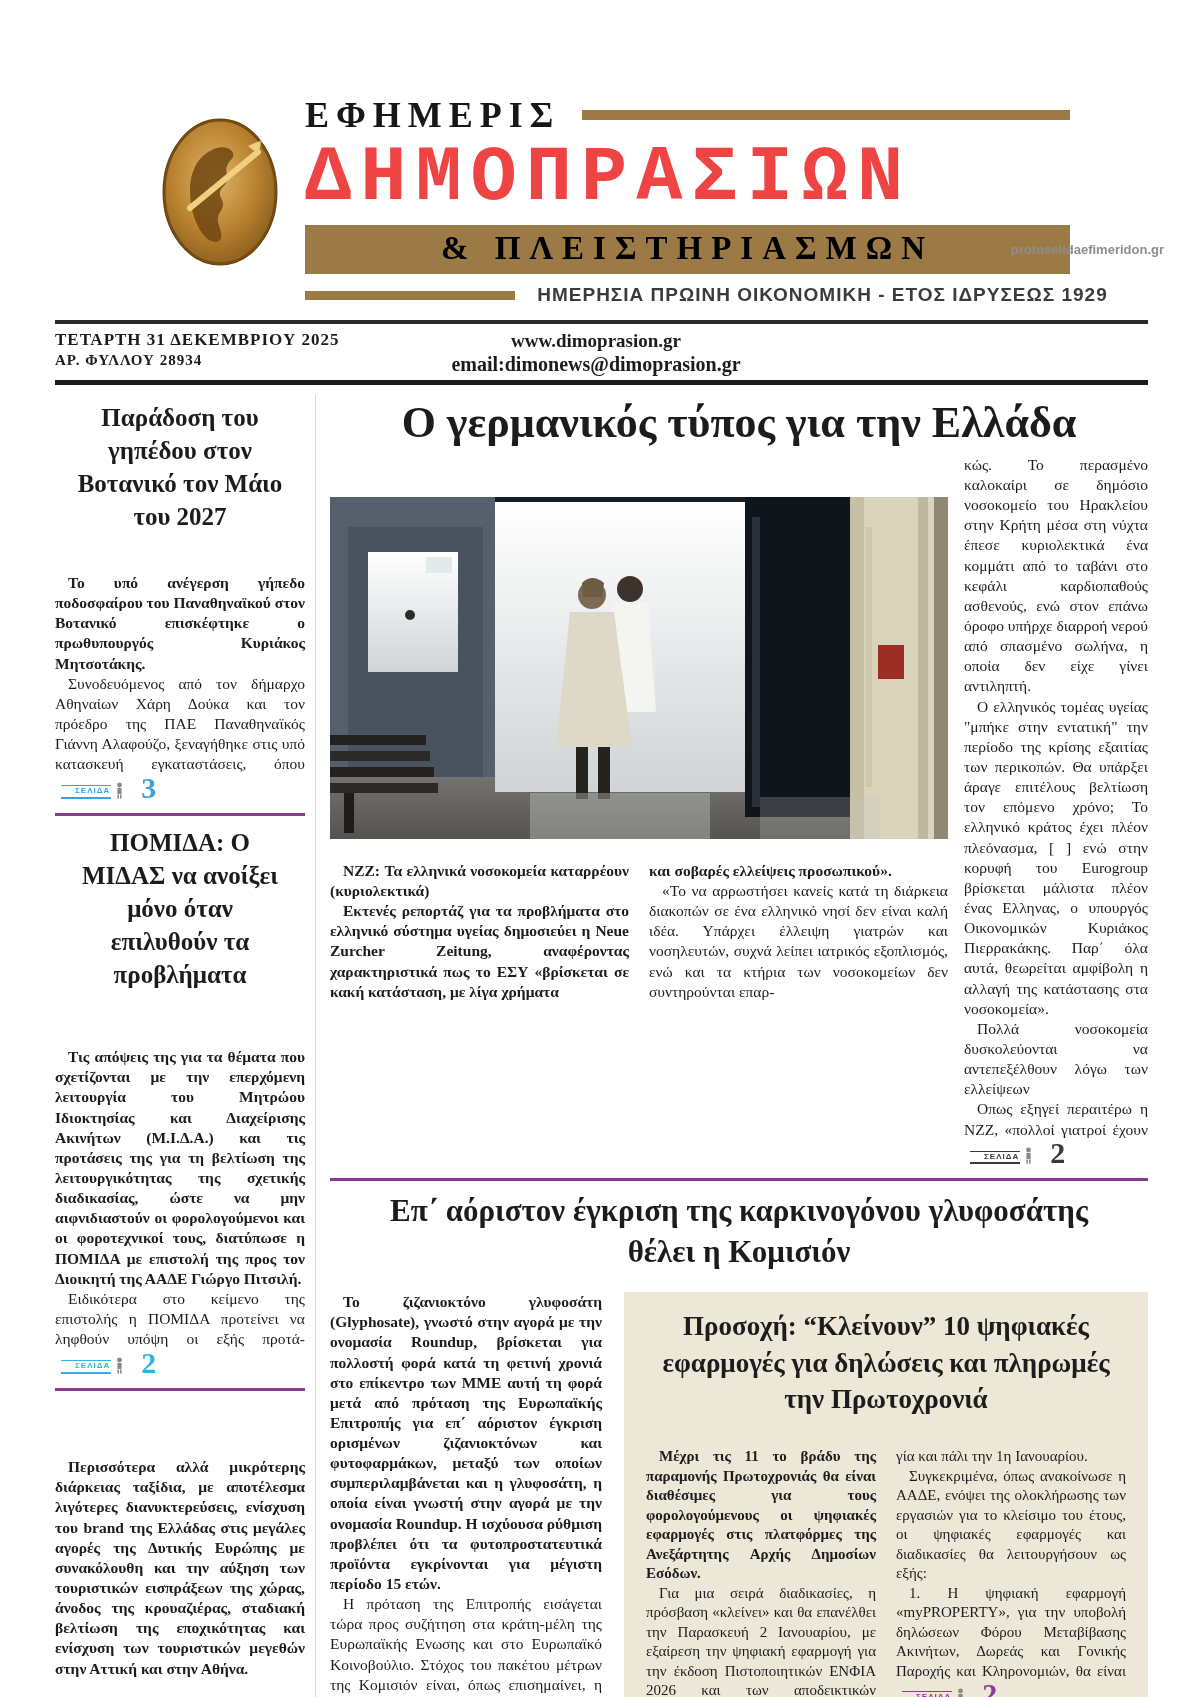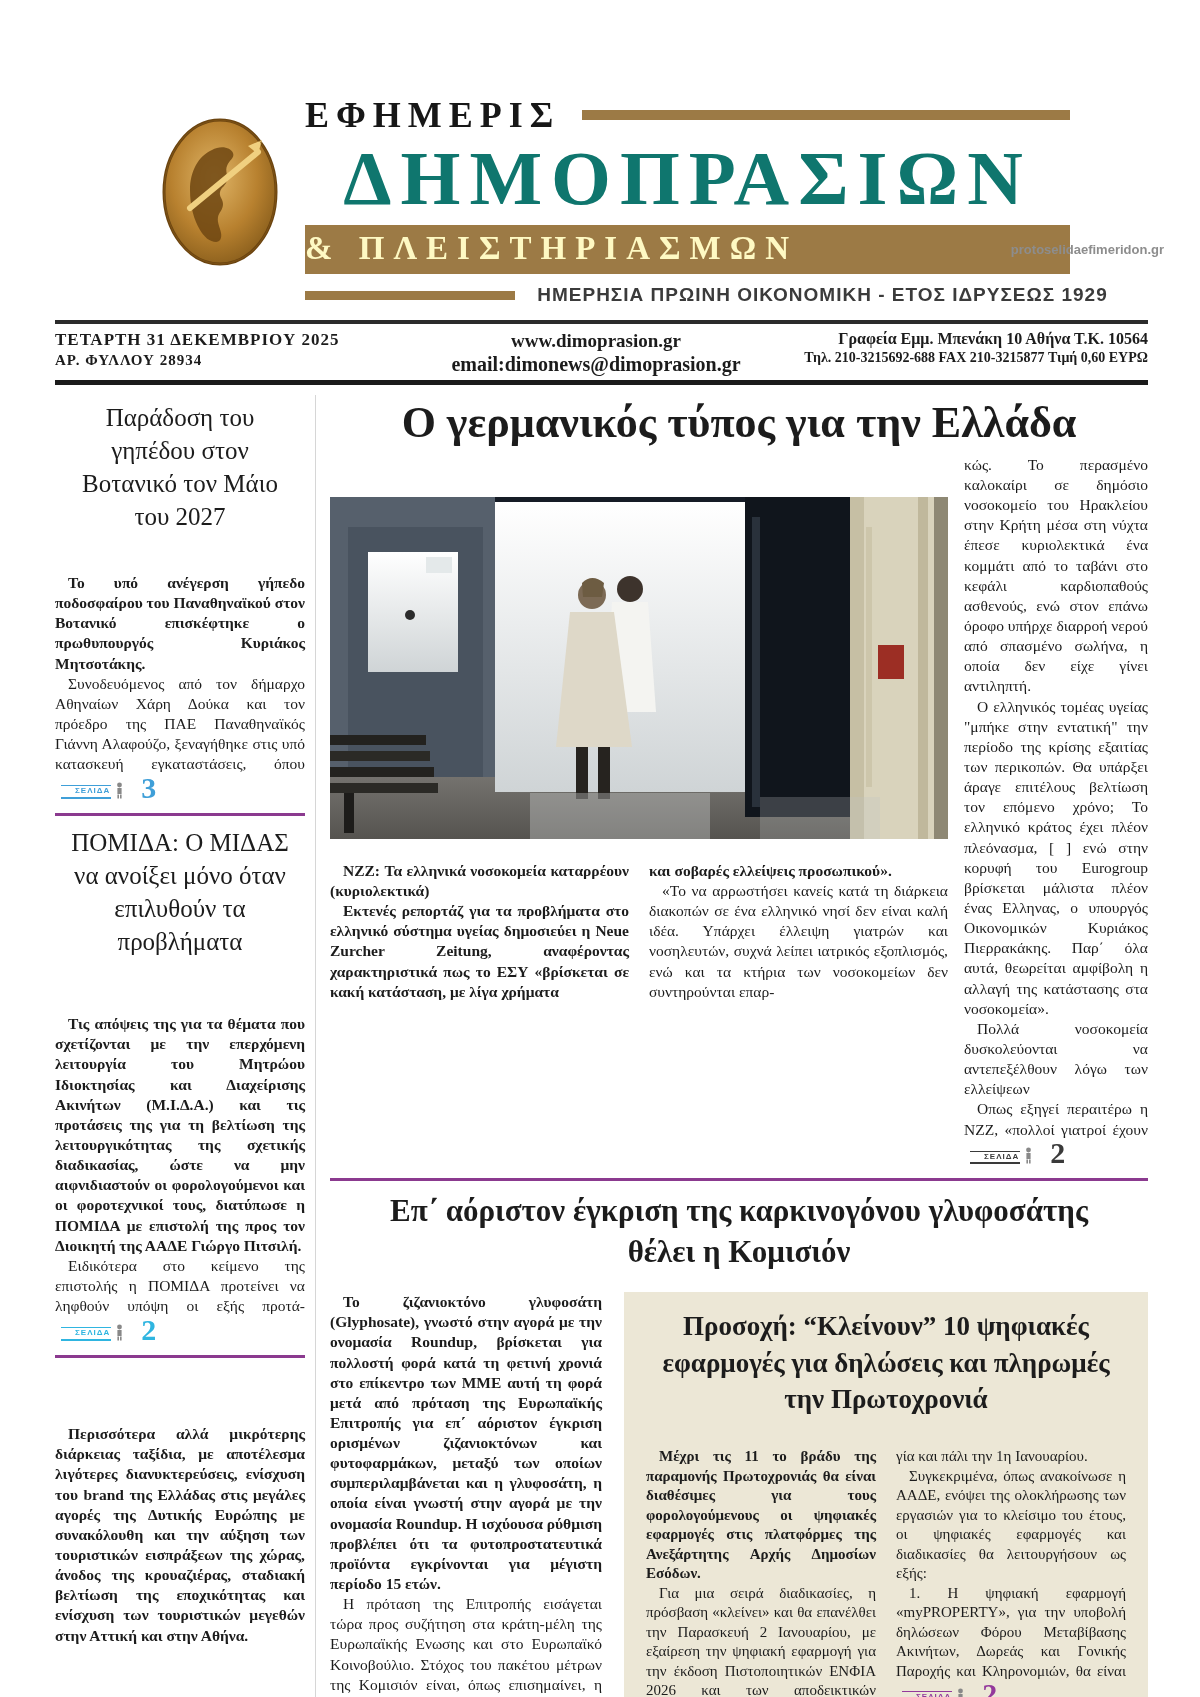--- a/index.html
+++ b/index.html
@@ -9,26 +9,26 @@
     font-family:"Liberation Serif","DejaVu Serif",serif;color:#1c1c1c;
   }
   
   .masthead{position:relative;padding-top:70px;margin-top:24px;}
   .coin{position:absolute;left:150px;top:88px;width:140px;height:160px;}
   .mast-center{margin:0 130px 0 305px;}
   .kicker-row{display:flex;align-items:center;}
   .kicker{font-size:36px;font-weight:bold;letter-spacing:7px;color:#171717;}
   .kicker-bar{flex:1;height:10px;margin-left:22px;}
   .mast-title{
-    font-family:Liberation Serif, serif;
+    font-family:Liberation Mono, monospace;
     font-size:77px;font-weight:bold;letter-spacing:9px;line-height:1;
-    color:#0f766e;margin-top:4px;white-space:nowrap;text-align:center;
+    color:#ef4444;margin-top:4px;white-space:nowrap;
   }
   .mast-subtitle{
-    margin-top:8px;color:#fef9c3;
+    margin-top:8px;color:#000000;text-align:center;
     font-size:33px;font-weight:bold;letter-spacing:9px;padding:5px 0 7px;
   }
   .watermark{
     position:absolute;right:36px;top:218px;
     font-family:"Liberation Sans","DejaVu Sans",sans-serif;
     font-size:13px;font-weight:bold;color:#8d8d8d;
   }
   .tagline-row{display:flex;align-items:center;margin:10px 70px 0 305px;}
   .tagline-bar{width:210px;height:9px;}
   .tagline{
@@ -47,21 +47,21 @@
   .dl-site{font-size:19px;font-weight:bold;}
   .dl-email{font-size:20px;font-weight:bold;margin-top:1px;}
   .dl-addr{font-size:16px;font-weight:bold;}
   .dl-phone{font-size:14px;font-weight:bold;margin-top:2px;}
   .rule-thick{height:5px;background:#1b1b1b;margin:4px 52px 10px 55px;}
   
   .body-grid{display:flex;padding:0 52px 0 55px;}
   .left-col{width:250px;flex:none;padding-right:10px;border-right:1px solid #d6d6d6;}
   .main-col{flex:1;padding-left:14px;min-width:0;}
   
-  .a-head{font-size:25px;font-weight:normal;text-align:center;line-height:1.32;margin:6px 16px 0;}
+  .a-head{font-size:25px;font-weight:bold;text-align:center;line-height:1.32;margin:6px 16px 0;}
   .a-body{font-size:15.5px;line-height:1.3;text-align:justify;}
   .a-body p{margin:0;text-indent:13px;}
   .lead{font-weight:bold;}
   .purple-rule{height:3px;margin:14px 0 10px;}
   
   .jump{display:inline-flex;align-items:flex-end;gap:3px;margin-left:6px;vertical-align:-4px;}
   .jump-logo{
     font-family:"Liberation Sans","DejaVu Sans",sans-serif;
     font-size:8px;font-weight:bold;letter-spacing:1px;
     border-top:1px solid currentColor;border-bottom:2px solid currentColor;
@@ -133,24 +133,20 @@
   <div class="rule-top"></div>
 
   <div class="dateline">
     <div class="dl-left">
       <div class="dl-date">ΤΕΤΑΡΤΗ 31 ΔΕΚΕΜΒΡΙΟΥ 2025</div>
       <div class="dl-issue">ΑΡ. ΦΥΛΛΟΥ 28934</div>
     </div>
     <div class="dl-center">
       <div class="dl-site">www.dimoprasion.gr</div>
       <div class="dl-email">email:dimonews@dimoprasion.gr</div>
-    </div>
-    <div class="dl-right">
-      <div class="dl-addr">Γραφεία Εμμ. Μπενάκη 10 Αθήνα Τ.Κ. 10564</div>
-      <div class="dl-phone">Τηλ. 210-3215692-688 FAX 210-3215877 Τιμή 0,60 ΕΥΡΩ</div>
     </div>
   </div>
 
   <div class="rule-thick"></div>
 
   <div class="body-grid">
 
     <aside class="left-col">
 
       <h2 class="a-head">Παράδοση του γηπέδου στον Βοτανικό τον Μάιο του 2027</h2>

